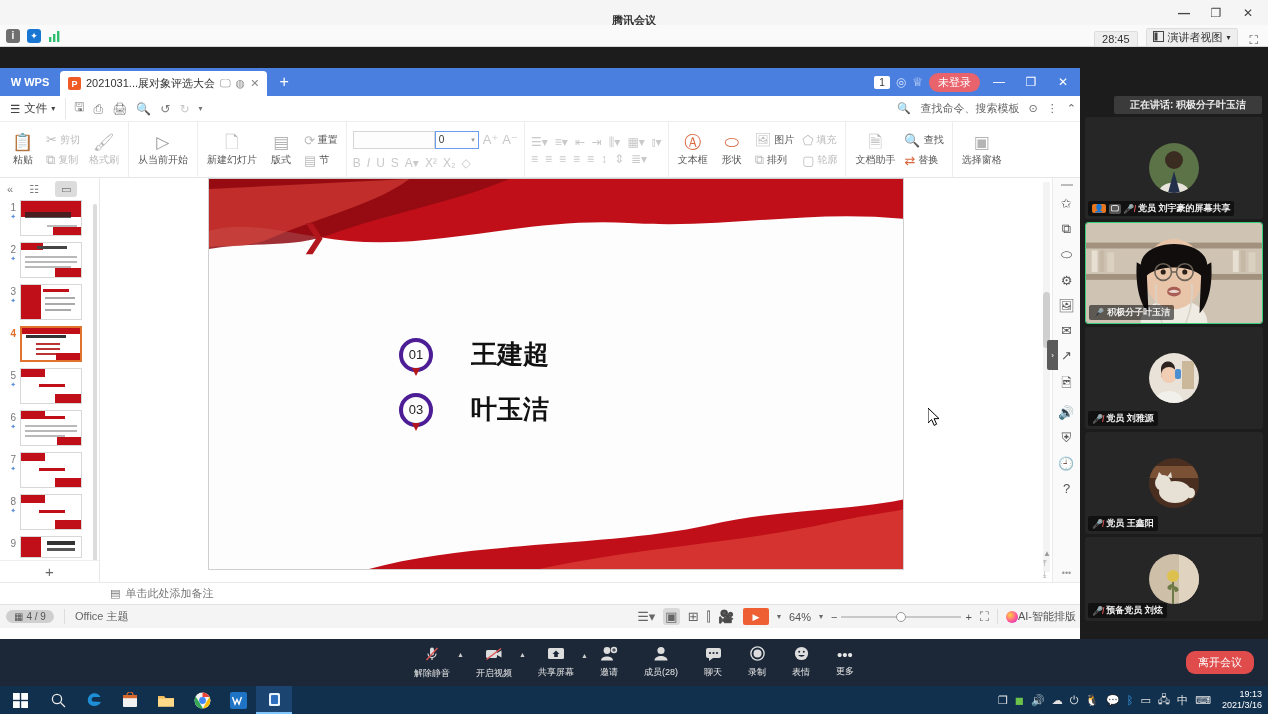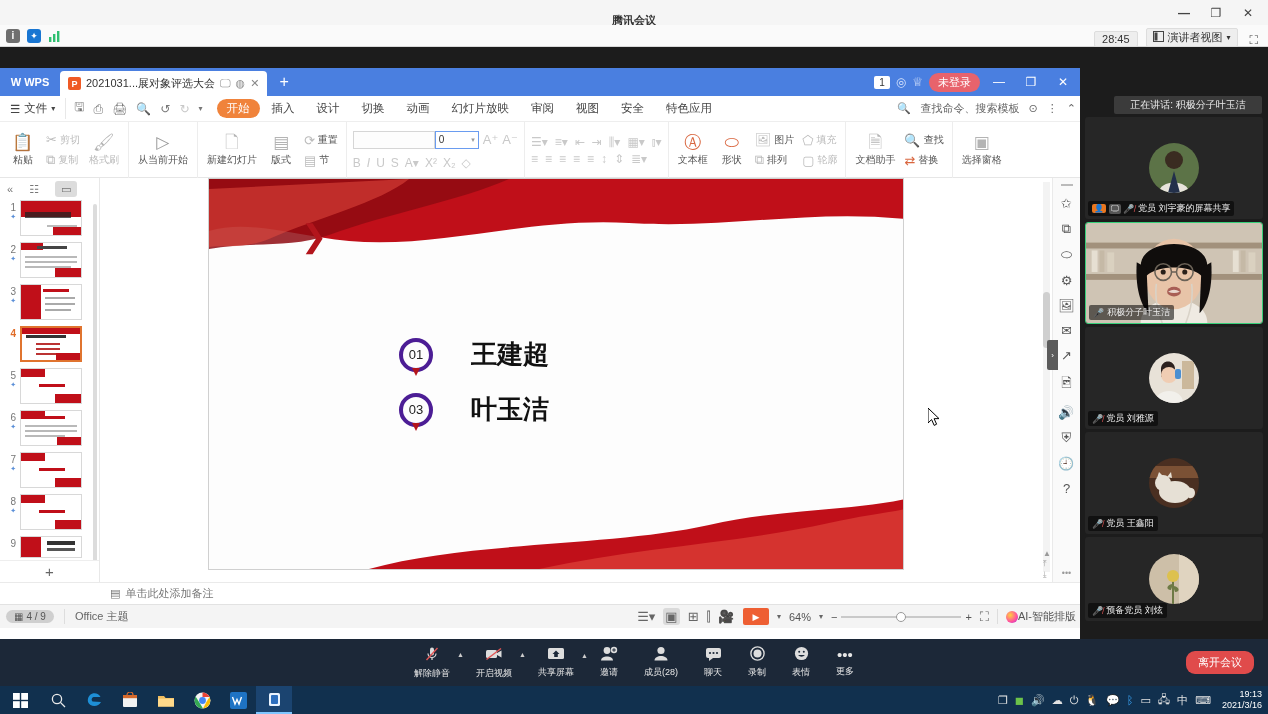--- a/index.html
+++ b/index.html
@@ -197,21 +197,21 @@
   }
   .tmb { display: flex; flex-direction: column; align-items: center; gap: 2px; color: #e6e6e6; font-size: 9px; position: relative;}
   .tmb .g { font-size: 15px; line-height: 16px; }
   .tmb .caret { position: absolute; right: -14px; top: 5px; color: #ccc; font-size: 7px; }
   .leave-btn {
     position: absolute; right: 14px; bottom: 12px; background: #e04b4b; color: #fff;
     font-size: 11px; padding: 4px 12px; border-radius: 9px;
   }
 
   
-  .pp { position: absolute; right: 0; top: 47px; width: 188px; height: 592px; background: #1c1c1c; }
+  .pp { position: absolute; right: 0; top: 47px; width: 188px; height: 592px; background: #1c1c1c; font-weight: bold; }
   .pp-speaking {
     height: 18px; background: #3b3b3b; color: #eaeaea; font-size: 10px; display: flex; align-items: center;
     justify-content: center; gap: 6px; position: relative; margin: 2px 6px 2px 34px; border-radius: 2px;
   }
   .tile { position: relative; margin: 3px 5px; height: 102px; background: #262626; border-radius: 3px; overflow: hidden; }
   .tile.active { border: 1px solid #37d07a; }
   .tile .av { position: absolute; left: 50%; top: 50%; transform: translate(-50%,-50%);
      width: 50px; height: 50px; border-radius: 50%; overflow: hidden; }
   .tile .label {
     position: absolute; left: 3px; bottom: 3px; display: flex; align-items: center; gap: 3px;
@@ -311,32 +311,20 @@
           <span style="font-size:8px">▾</span>
         </div>
         <div class="qat">
           <span>🖫</span>
           <span>⎙</span>
           <span>🖨</span>
           <span>🔍</span>
           <span>↺</span>
           <span style="color:#c8c8c8">↻</span>
           <span style="font-size:8px">▾</span>
-        </div>
-        <div class="menu-tabs">
-          <div class="menu-tab active">开始</div>
-          <div class="menu-tab">插入</div>
-          <div class="menu-tab">设计</div>
-          <div class="menu-tab">切换</div>
-          <div class="menu-tab">动画</div>
-          <div class="menu-tab">幻灯片放映</div>
-          <div class="menu-tab">审阅</div>
-          <div class="menu-tab">视图</div>
-          <div class="menu-tab">安全</div>
-          <div class="menu-tab">特色应用</div>
         </div>
         <div class="menubar-right">
           <span>🔍</span>
           <span>查找命令、搜索模板</span>
           <span>⊙</span>
           <span>⋮</span>
           <span>⌃</span>
         </div>
       </div>
 

